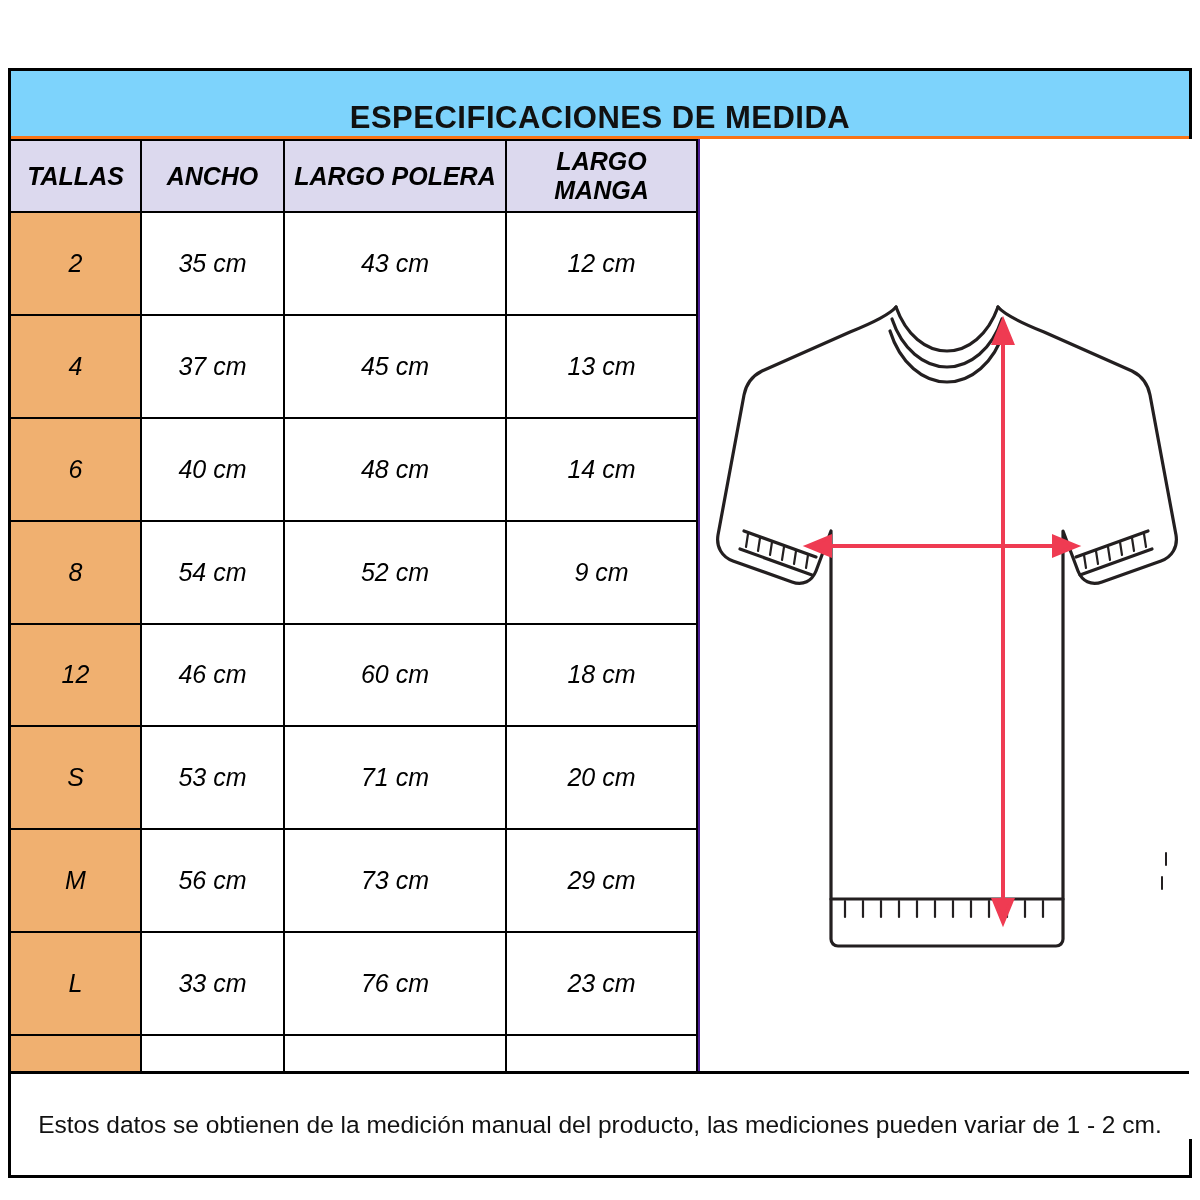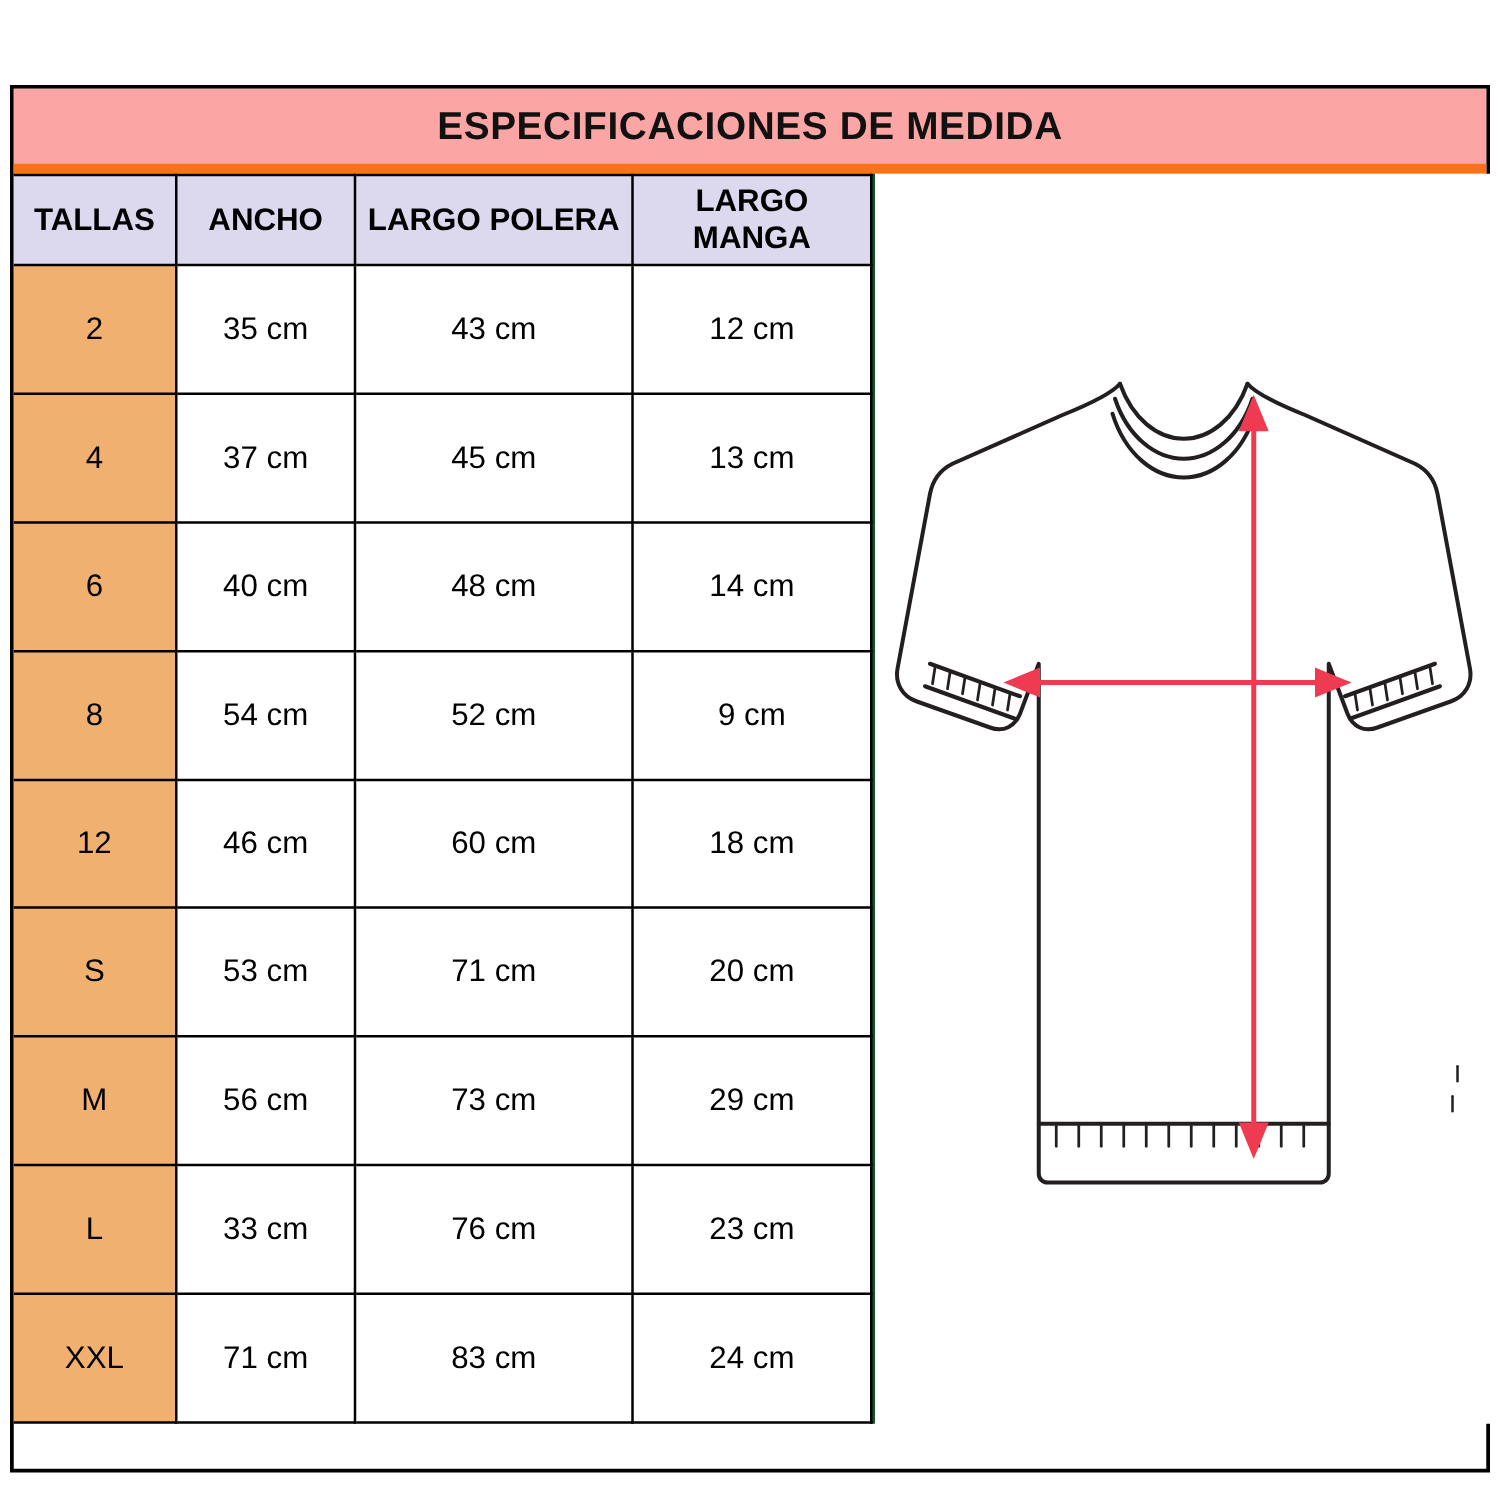--- a/index.html
+++ b/index.html
@@ -31,42 +31,43 @@
     box-sizing: border-box;
     background: #fff;
   }
   
   #title-bar {
     position: absolute;
     left: 0;
     top: 0;
     width: 100%;
     height: 68px;
-    background: #fca5a5;
-    border-bottom: 8px solid #f97316;
+    background: #7dd3fc;
+    border-bottom: 3px solid #f97316;
     box-sizing: border-box;
     display: flex;
-    align-items: center;
+    align-items: flex-end;
     justify-content: center;
   }
   #title-bar .title-text {
     font-size: 31px;
     font-weight: bold;
     letter-spacing: 0.5px;
     color: #111;
   }
   
   #table-wrap {
     position: absolute;
     left: 0;
     top: 68px;
     width: 689px;
     height: 1000px;
-    border-right: 3px solid #14532d;
-    box-sizing: border-box;
+    border-right: 3px solid #4c1d95;
+    box-sizing: border-box;
+    font-style: italic;
   }
   table.size-table {
     border-collapse: collapse;
     width: 100%;
     height: 100%;
     table-layout: fixed;
   }
   table.size-table th, table.size-table td {
     border: 2px solid #000;
     text-align: center;
@@ -296,15 +297,18 @@
           <polygon points="108,407 130,398 130,416"></polygon>
           <polygon points="376,407 354,398 354,416"></polygon>
 
           <line x1="303" y1="200" x2="303" y2="765"></line>
           <polygon points="303,182 294,204 312,204"></polygon>
           <polygon points="303,783 294,761 312,761"></polygon>
         </g>
       </svg>
     </div>
 
+    <div id="footer-note">
+      <span class="note-text">Estos datos se obtienen de la medición manual del producto, las mediciones pueden variar de 1 - 2 cm.</span>
+    </div>
 
   </div>
 </div>
 
 </body></html>

